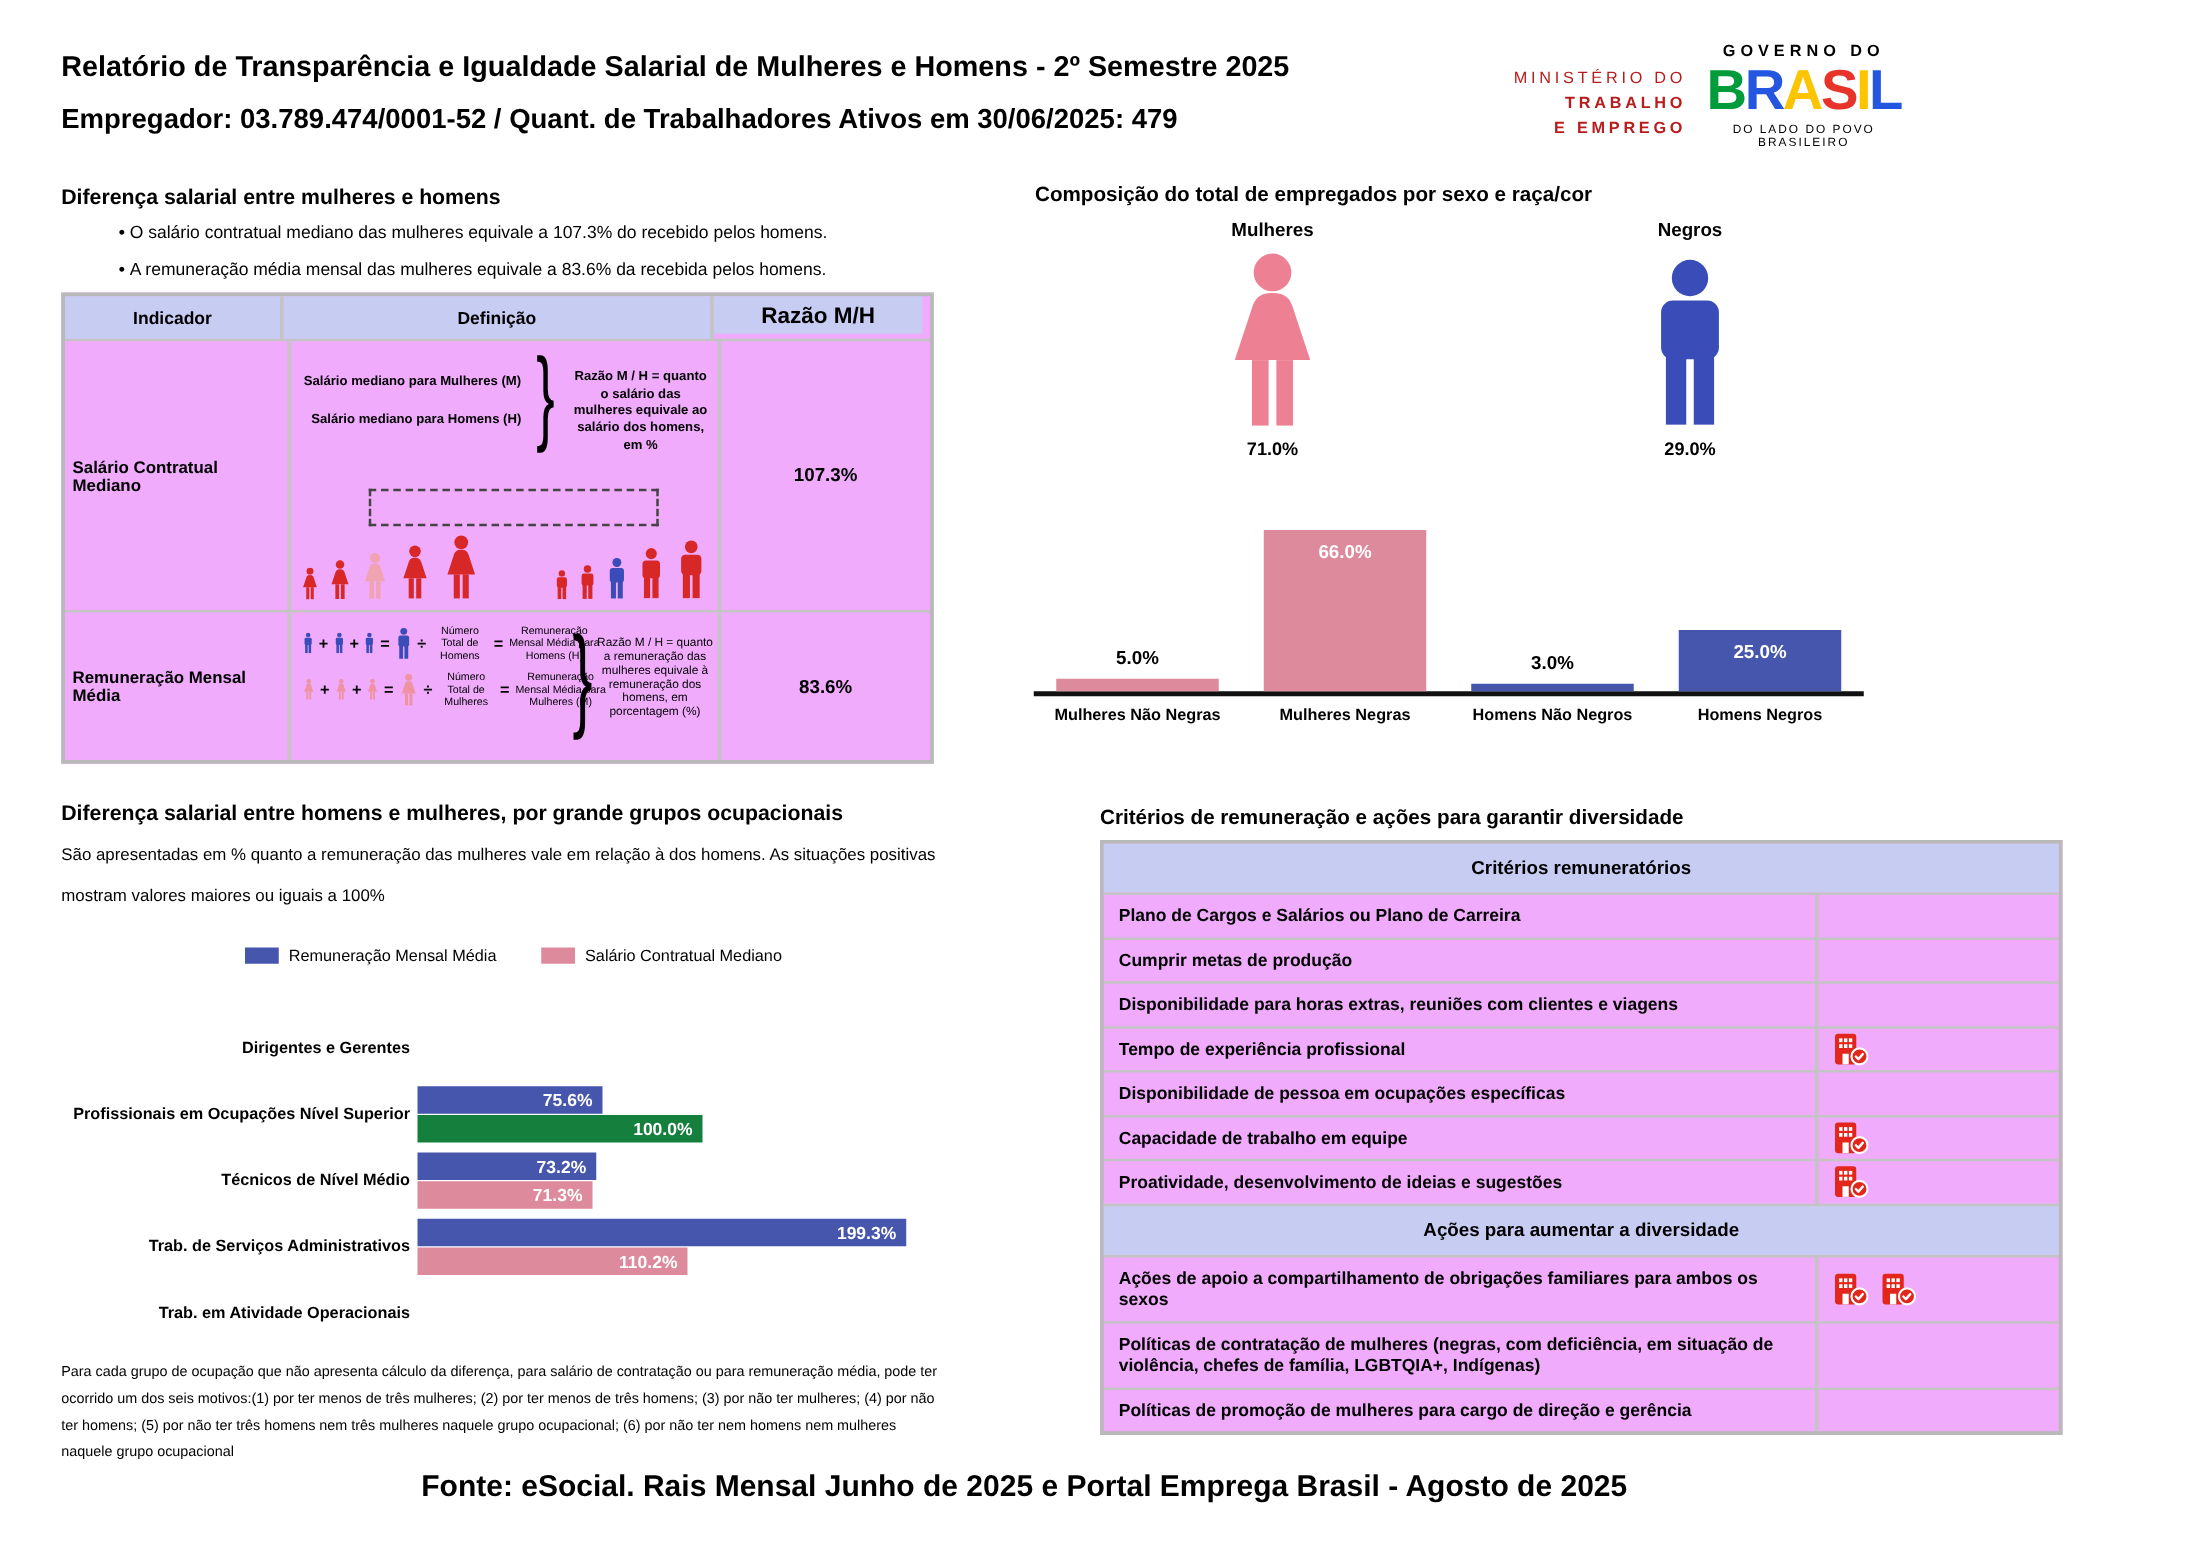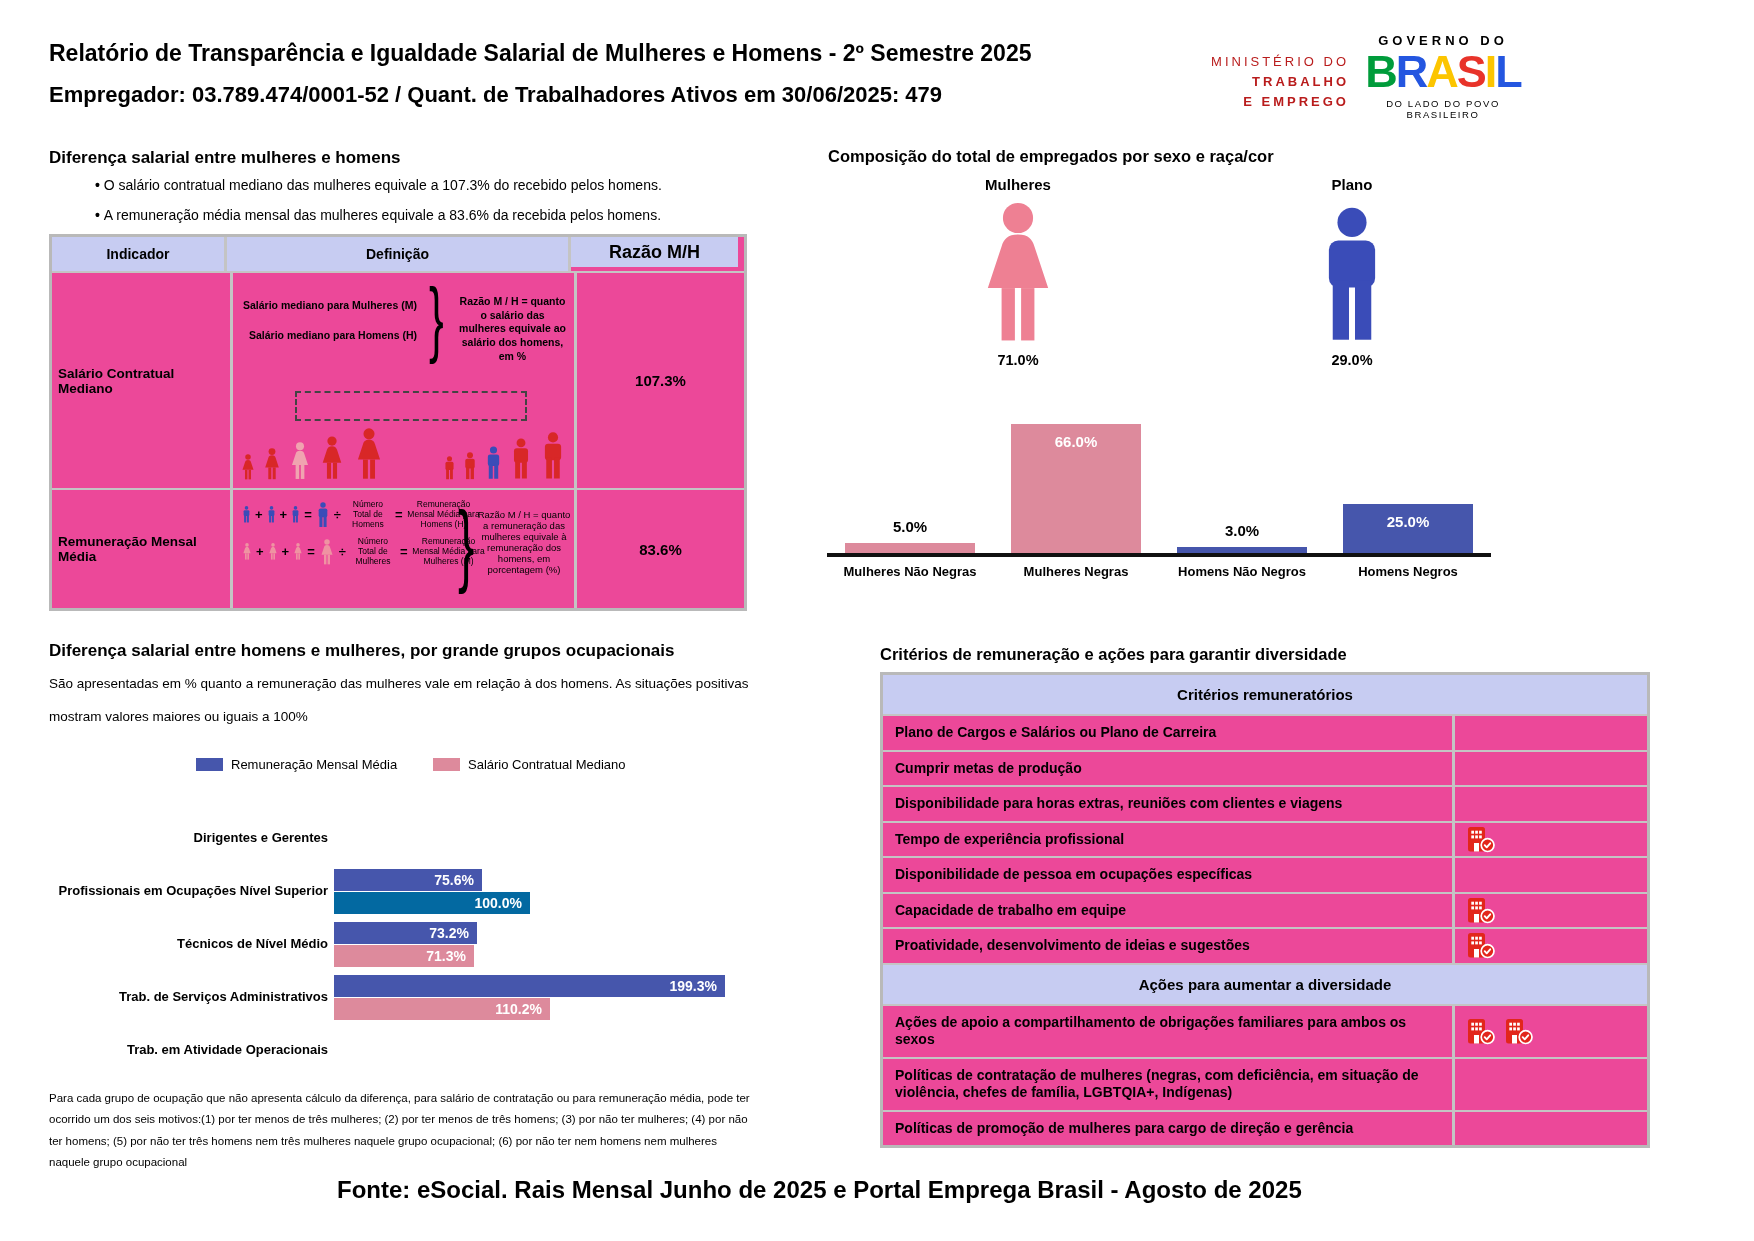--- a/index.html
+++ b/index.html
@@ -13,21 +13,21 @@
   .ministry .m2{font-weight:bold;}
   .govlogo{left:1358px;top:33px;width:170px;text-align:center;}
   .gov-top{font-size:13px;font-weight:bold;letter-spacing:4px;}
   .gov-name{font-size:45px;font-weight:900;letter-spacing:-2px;line-height:48px;}
   .gov-tag{font-size:9.5px;letter-spacing:1.6px;margin-top:2px;}
   
   .sec-title{font-size:17px;font-weight:bold;}
   .bullet{left:95px;font-size:14px;}
   .bullet::before{content:"• ";font-weight:bold;}
   
-  .gtable{border:3px solid #b9b9b9;background:#ec4899;}
+  .gtable{border:3px solid #b9b9b9;background:#f0abfc;}
   .trow{display:flex;border-top:2px solid #c4c4c4;}
   .trow:first-child{border-top:none;}
   .tcell{border-right:3px solid #c4c4c4;}
   .tcell:last-child{border-right:none;}
   .thead-cell{background:#c7ccf2;font-weight:bold;font-size:14px;display:flex;align-items:center;justify-content:center;}
   
   .sal-c1{width:172px;}
   .sal-c2{width:341px;position:relative;}
   .sal-c3{width:167px;display:flex;align-items:center;justify-content:center;font-size:15px;font-weight:bold;}
   .ind-cell{display:flex;align-items:center;padding-left:6px;font-size:13.5px;font-weight:bold;}
@@ -274,21 +274,21 @@
         <div class="abs brace" style="right:100px;top:26px;font-size:48px;">}</div>
         <div class="abs fstack" style="right:2px;width:96px;top:20px;font-size:9.5px;">Razão M / H = quanto a remuneração das mulheres equivale à remuneração dos homens, em porcentagem (%)</div>
       </div>
       <div class="tcell sal-c3">83.6%</div>
     </div>
   </div>
 
   <div class="abs sec-title" style="left:828px;top:147px;font-size:16.5px;">Composição do total de empregados por sexo e raça/cor</div>
 
   <div class="abs" style="left:918px;top:176px;width:200px;text-align:center;font-size:15px;font-weight:bold;">Mulheres</div>
-  <div class="abs" style="left:1252px;top:176px;width:200px;text-align:center;font-size:15px;font-weight:bold;">Plano</div>
+  <div class="abs" style="left:1252px;top:176px;width:200px;text-align:center;font-size:15px;font-weight:bold;">Negros</div>
 
   <div class="abs" style="left:918px;top:202px;width:200px;display:flex;justify-content:center;">
       <span class="pp">
         <svg width="98" height="142" viewBox="0 0 22 32" xmlns="http://www.w3.org/2000/svg">
     <circle cx="11" cy="3.6" r="3.4" fill="#ee8093"></circle>
     <path d="M11 7.3 c2.3 0 3.2 1 3.7 2.7 L17.8 19.4 H4.2 L7.3 10 C7.8 8.3 8.7 7.3 11 7.3 z" fill="#ee8093"></path>
     <rect x="7.3" y="19.4" width="3" height="11.8" fill="#ee8093"></rect>
     <rect x="11.7" y="19.4" width="3" height="11.8" fill="#ee8093"></rect>
         </svg>
       </span>
@@ -349,21 +349,21 @@
 
   <div class="abs" id="occ-chart" style="left:40px;top:812px;width:700px;">
       <div class="occ-row">
         <div class="occ-label">Dirigentes e Gerentes</div>
         <div class="occ-bars"></div>
       </div>
       <div class="occ-row">
         <div class="occ-label">Profissionais em Ocupações Nível Superior</div>
         <div class="occ-bars">
           <div class="occ-bar" style="top: 4px; width: 148px; background: rgb(70, 86, 172);">75.6%</div>
-          <div class="occ-bar" style="top: 27px; width: 196px; background: #0369a1;">100.0%</div>
+          <div class="occ-bar" style="top: 27px; width: 228px; background: #15803d;">100.0%</div>
         </div>
       </div>
       <div class="occ-row">
         <div class="occ-label">Técnicos de Nível Médio</div>
         <div class="occ-bars">
           <div class="occ-bar" style="top: 4px; width: 143px; background: rgb(70, 86, 172);">73.2%</div>
           <div class="occ-bar" style="top: 27px; width: 140px; background: rgb(221, 138, 156);">71.3%</div>
         </div>
       </div>
       <div class="occ-row">

